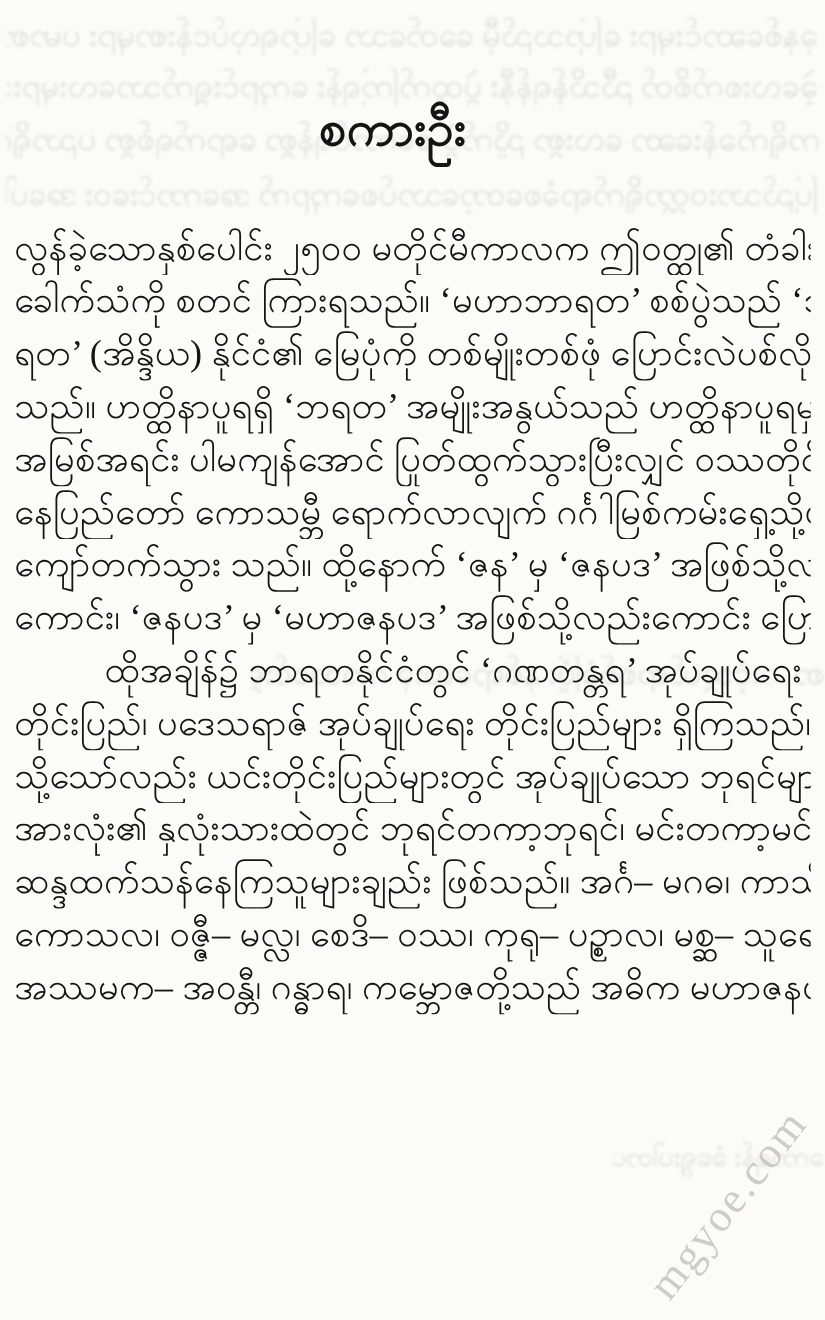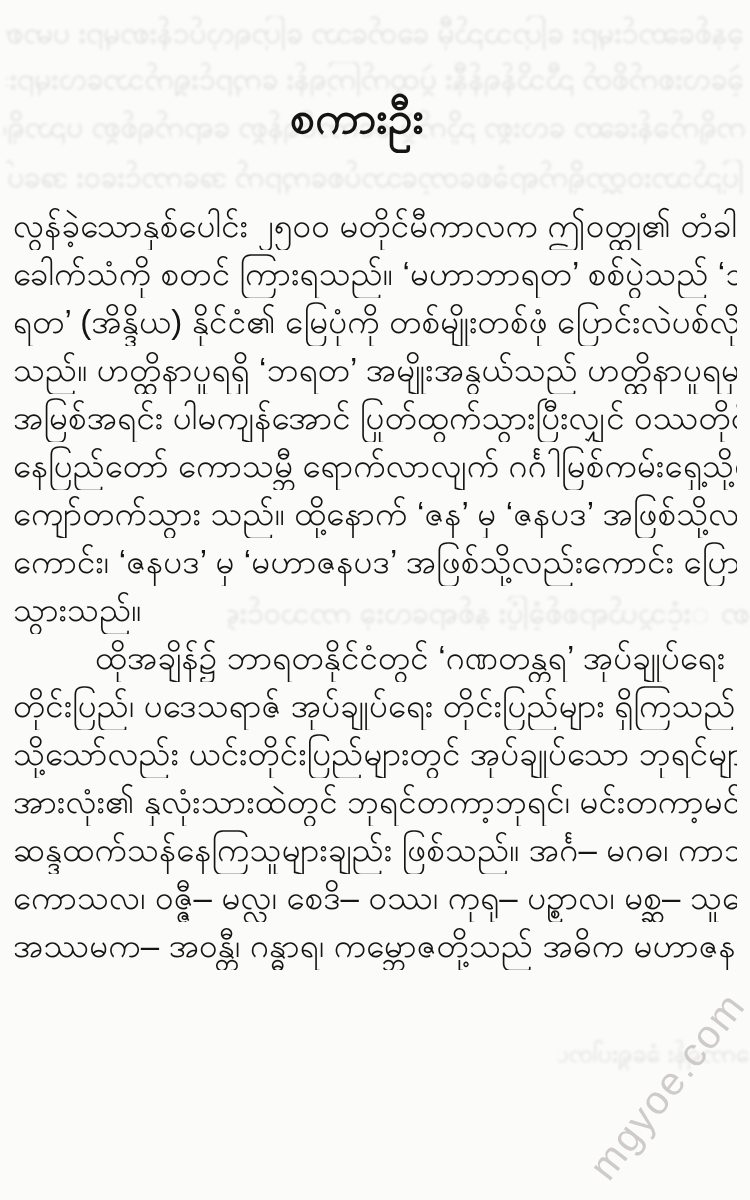--- a/index.html
+++ b/index.html
@@ -6,21 +6,21 @@
     margin: 0;
     padding: 0;
     background: #ffffff;
   }
   .page {
     position: relative;
     width: 750px;
     height: 1200px;
     background: #fbfbf9;
     overflow: hidden;
-    font-family: Liberation Sans, sans-serif;
+    font-family: Liberation Serif, serif;
     color: #141414;
   }
   
   .bleed {
     position: absolute;
     color: #bfbfbf;
     opacity: 0.5;
     filter: blur(1.6px);
     font-size: 30px;
     line-height: 34px;
@@ -96,21 +96,20 @@
 
   <div class="body-text">
     <div class="line">လွန်ခဲ့သောနှစ်ပေါင်း ၂၅၀၀ မတိုင်မီကာလက ဤဝတ္ထု၏ တံခါး</div>
     <div class="line">ခေါက်သံကို စတင် ကြားရသည်။ ‘မဟာဘာရတ’ စစ်ပွဲသည် ‘ဘာ</div>
     <div class="line">ရတ’ (အိန္ဒိယ) နိုင်ငံ၏ မြေပုံကို တစ်မျိုးတစ်ဖုံ ပြောင်းလဲပစ်လိုက်</div>
     <div class="line">သည်။ ဟတ္ထိနာပူရရှိ ‘ဘရတ’ အမျိုးအနွယ်သည် ဟတ္ထိနာပူရမှ</div>
     <div class="line">အမြစ်အရင်း ပါမကျန်အောင် ပြုတ်ထွက်သွားပြီးလျှင် ဝဿတိုင်း၏</div>
     <div class="line">နေပြည်တော် ကောသမ္ဘီ ရောက်လာလျက် ဂင်္ဂါမြစ်ကမ်းရှေ့သို့ပင်</div>
     <div class="line">ကျော်တက်သွား သည်။ ထို့နောက် ‘ဇန’ မှ ‘ဇနပဒ’ အဖြစ်သို့လည်း</div>
     <div class="line">ကောင်း၊ ‘ဇနပဒ’ မှ ‘မဟာဇနပဒ’ အဖြစ်သို့လည်းကောင်း ပြောင်းလဲ</div>
-    <div class="line">သွားသည်။</div>
 
     <div class="line indent">ထိုအချိန်၌ ဘာရတနိုင်ငံတွင် ‘ဂဏတန္တရ’ အုပ်ချုပ်ရေး</div>
     <div class="line">တိုင်းပြည်၊ ပဒေသရာဇ် အုပ်ချုပ်ရေး တိုင်းပြည်များ ရှိကြသည်။</div>
     <div class="line">သို့သော်လည်း ယင်းတိုင်းပြည်များတွင် အုပ်ချုပ်သော ဘုရင်များ</div>
     <div class="line">အားလုံး၏ နှလုံးသားထဲတွင် ဘုရင်တကာ့ဘုရင်၊ မင်းတကာ့မင်းဖြစ်ရန်</div>
     <div class="line">ဆန္ဒထက်သန်နေကြသူများချည်း ဖြစ်သည်။ အင်္ဂ– မဂဓ၊ ကာသိ–</div>
     <div class="line">ကောသလ၊ ဝဇ္ဇီ– မလ္လ၊ စေဒိ– ဝဿ၊ ကုရု– ပဉ္စာလ၊ မစ္ဆ– သူရေသေန၊</div>
     <div class="line">အဿမက– အဝန္တီ၊ ဂန္ဓာရ၊ ကမ္ဘောဇတို့သည် အဓိက မဟာဇနပဒ</div>
   </div>
 

